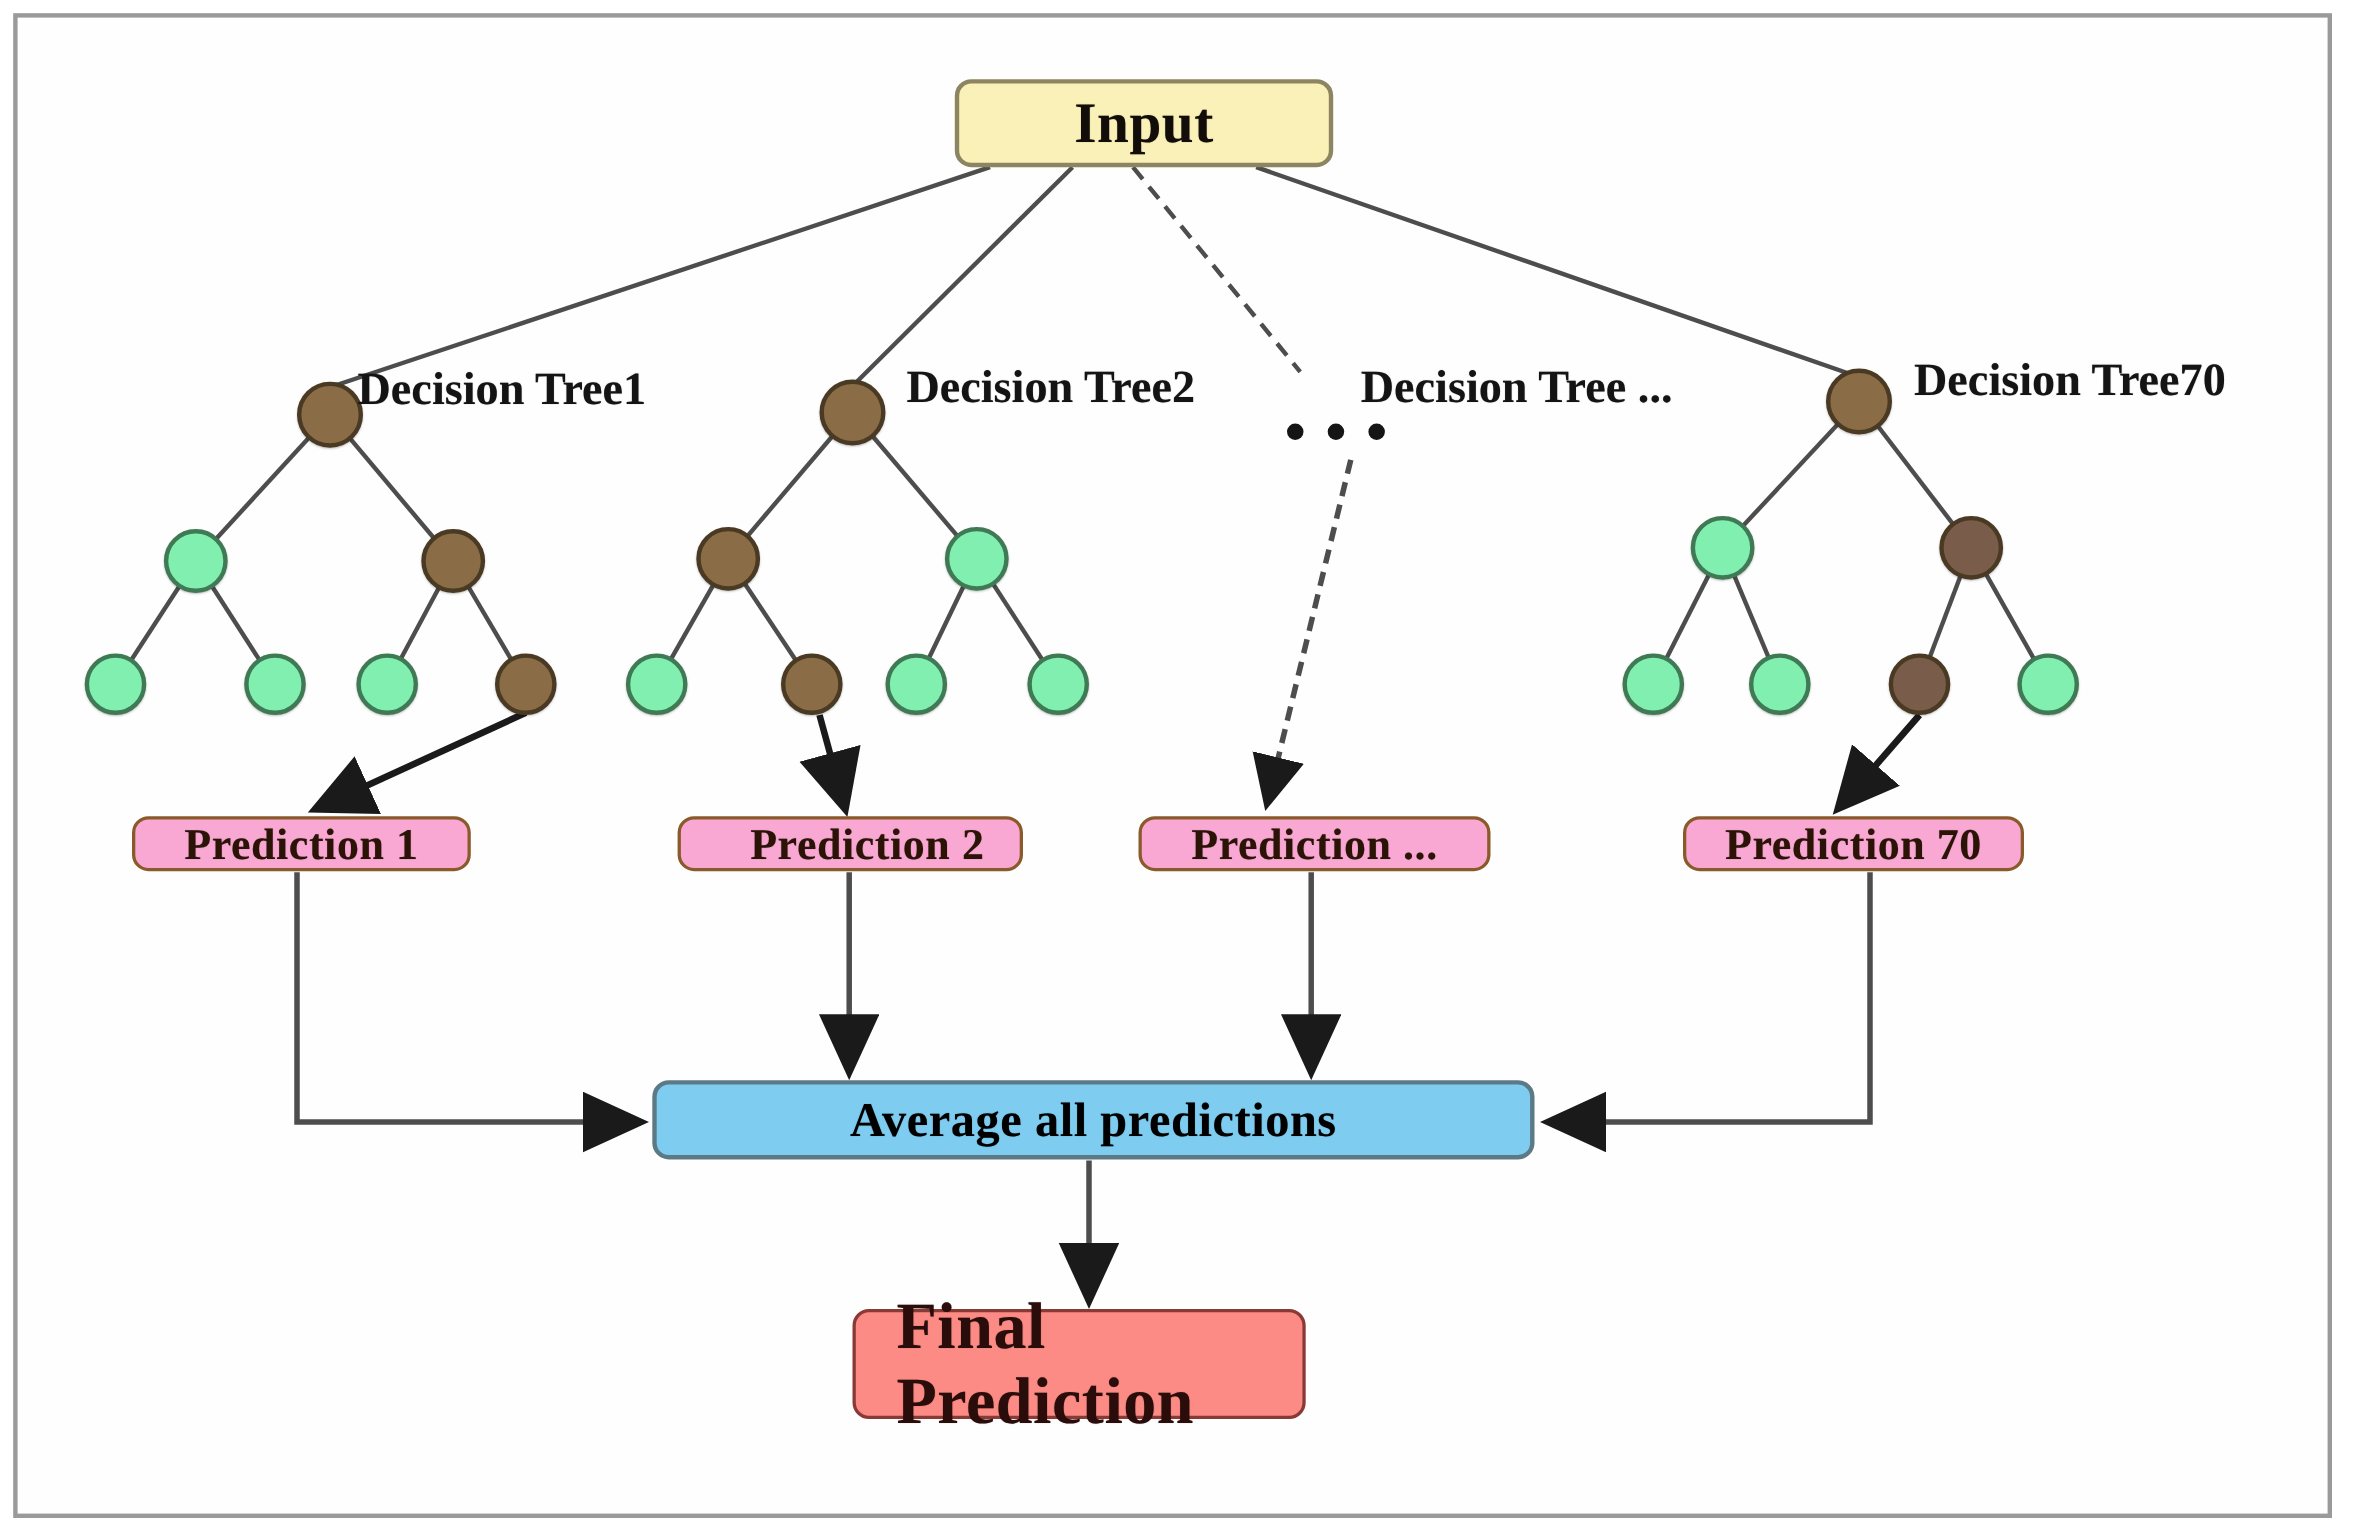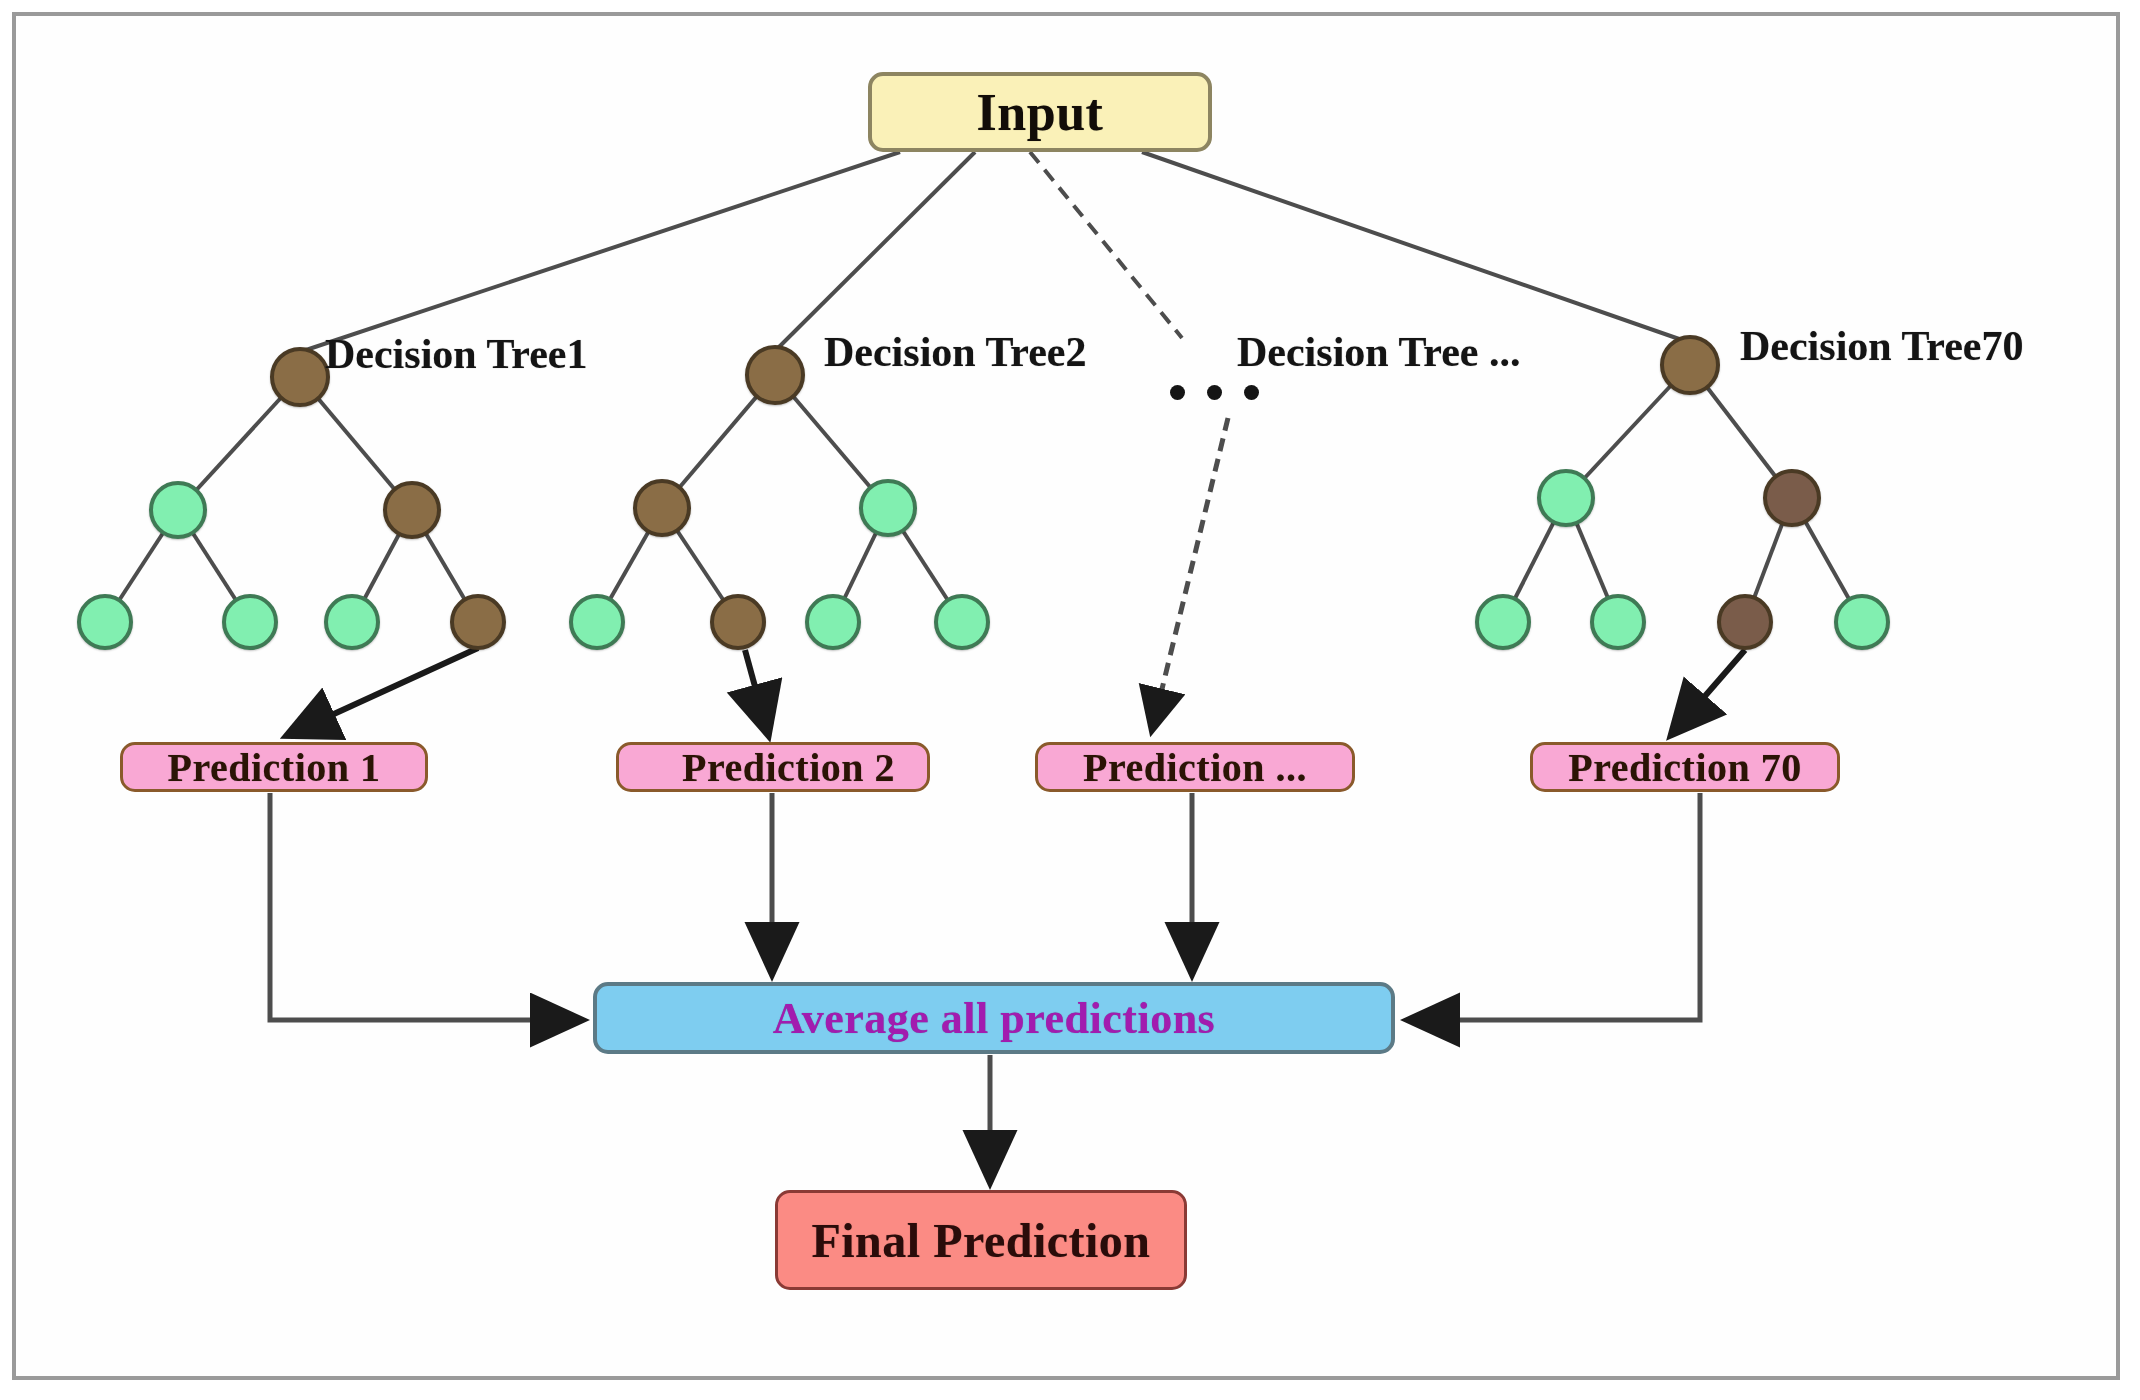--- a/index.html
+++ b/index.html
@@ -56,27 +56,28 @@
   .box-pred {
     background: #f9a8d4;
     border: 3px solid #8a5a2b;
     font-size: 40px;
     color: #2b1405;
   }
   .box-avg {
     background: #7ecdf0;
     border: 4px solid #5c7a86;
     font-size: 44px;
-    color: #a21caf;
+    color: #000000;
   }
   .box-final {
     background: #fb8b84;
     border: 3px solid #8a3a35;
-    font-size: 48px;
+    font-size: 60px;
     color: #2a0c0a;
+    padding-left: 37px;
   }
   .tree-label {
     position: absolute;
     font-size: 42px;
     font-weight: bold;
     color: #141414;
     white-space: nowrap;
     text-shadow: 0 0 1px rgba(0,0,0,0.4);
   }
   .dots {

